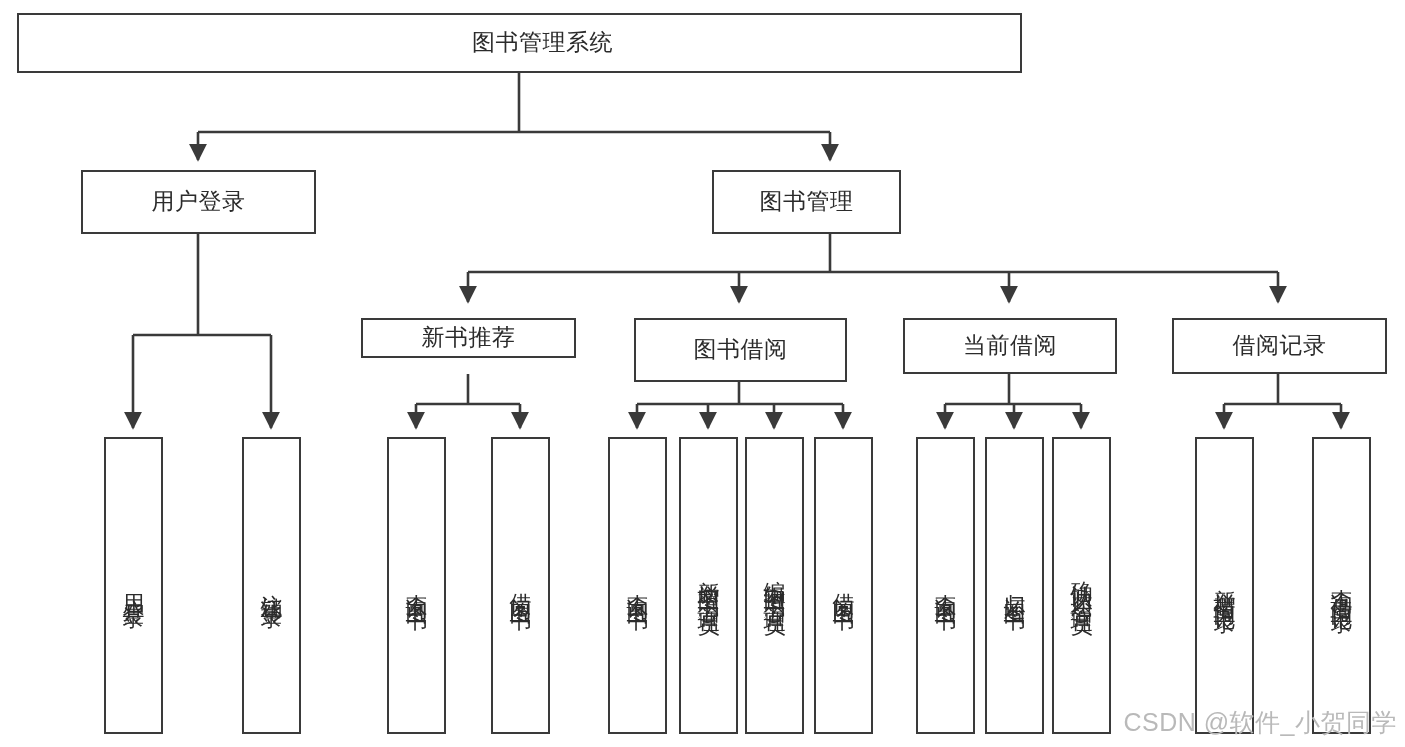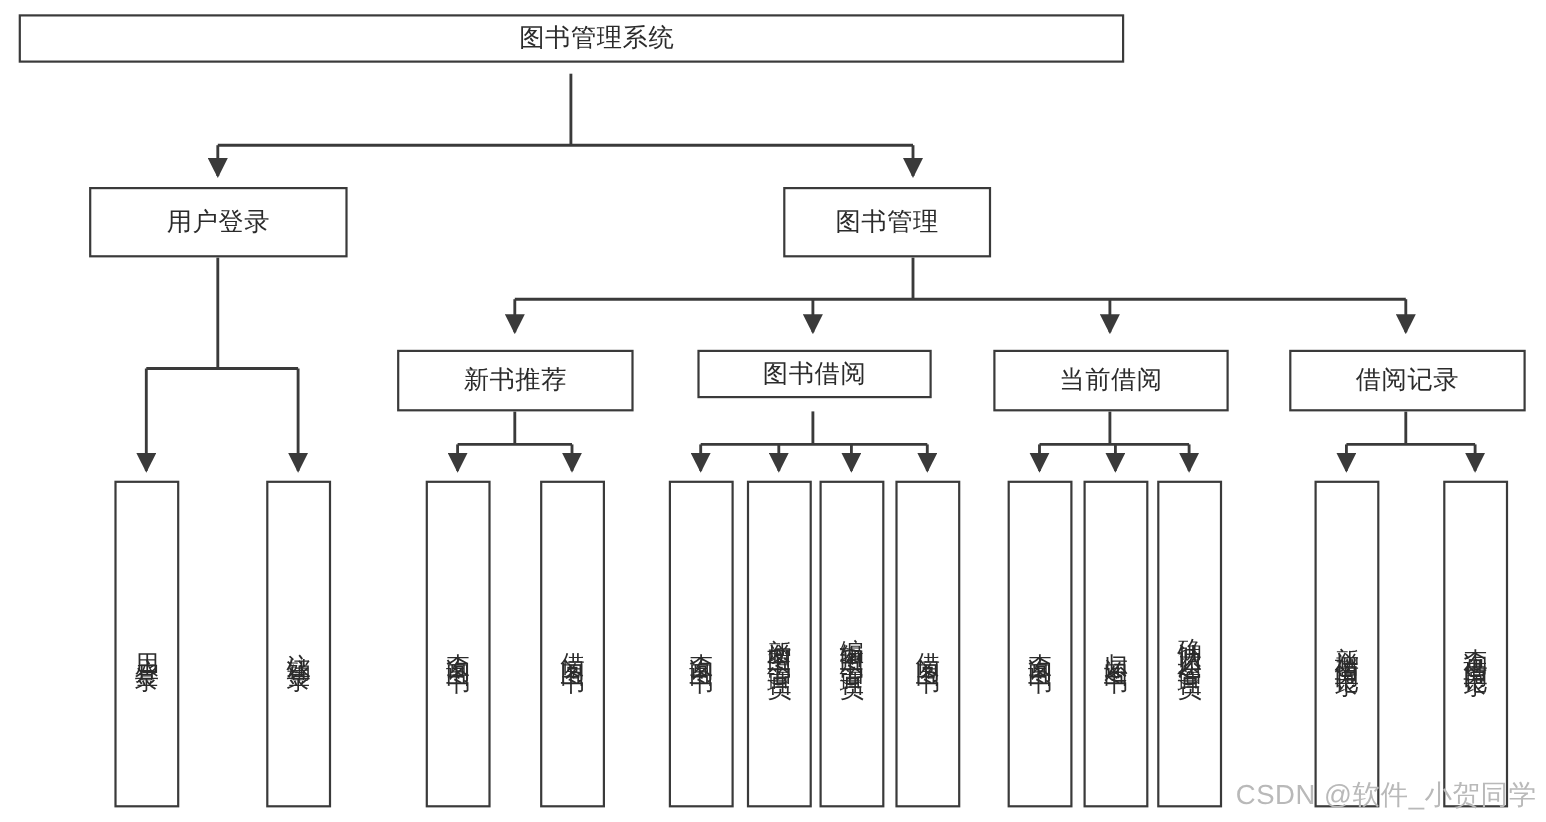--- a/index.html
+++ b/index.html
@@ -111,35 +111,35 @@
       <path d="M 1014 404 L 1014 428" marker-end="url(#arrow)"></path>
       <path d="M 1081 404 L 1081 428" marker-end="url(#arrow)"></path>
 
       <path d="M 1278 374 L 1278 404"></path>
       <path d="M 1224 404 L 1341 404"></path>
       <path d="M 1224 404 L 1224 428" marker-end="url(#arrow)"></path>
       <path d="M 1341 404 L 1341 428" marker-end="url(#arrow)"></path>
     </g>
   </svg>
 
-  <div class="node h" style="left:17px; top:13px; width:1005px; height:44px;padding-left:46px;">
+  <div class="node h" style="left:17px; top:13px; width:1005px; height:60px;padding-left:46px;">
     <span>图书管理系统</span>
   </div>
 
   <div class="node h" style="left:81px; top:170px; width:235px; height:64px;">
     <span>用户登录</span>
   </div>
   <div class="node h" style="left:712px; top:170px; width:189px; height:64px;">
     <span>图书管理</span>
   </div>
 
-  <div class="node h" style="left:361px; top:318px; width:215px; height:56px;">
+  <div class="node h" style="left:361px; top:318px; width:215px; height:40px;">
     <span>新书推荐</span>
   </div>
-  <div class="node h" style="left:634px; top:318px; width:213px; height:44px;">
+  <div class="node h" style="left:634px; top:318px; width:213px; height:64px;">
     <span>图书借阅</span>
   </div>
   <div class="node h" style="left:903px; top:318px; width:214px; height:56px;">
     <span>当前借阅</span>
   </div>
   <div class="node h" style="left:1172px; top:318px; width:215px; height:56px;">
     <span>借阅记录</span>
   </div>
 
   <div class="node v" style="left:104px; top:437px; width:59px; height:297px;">

